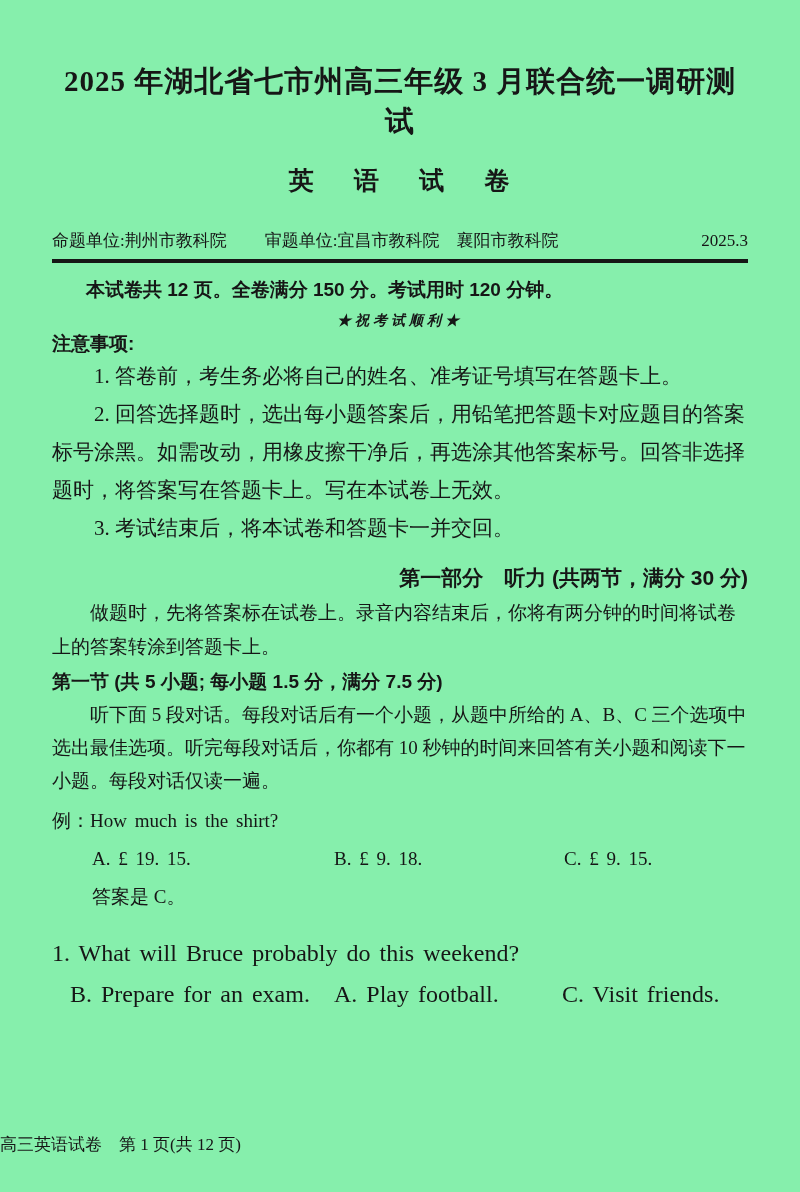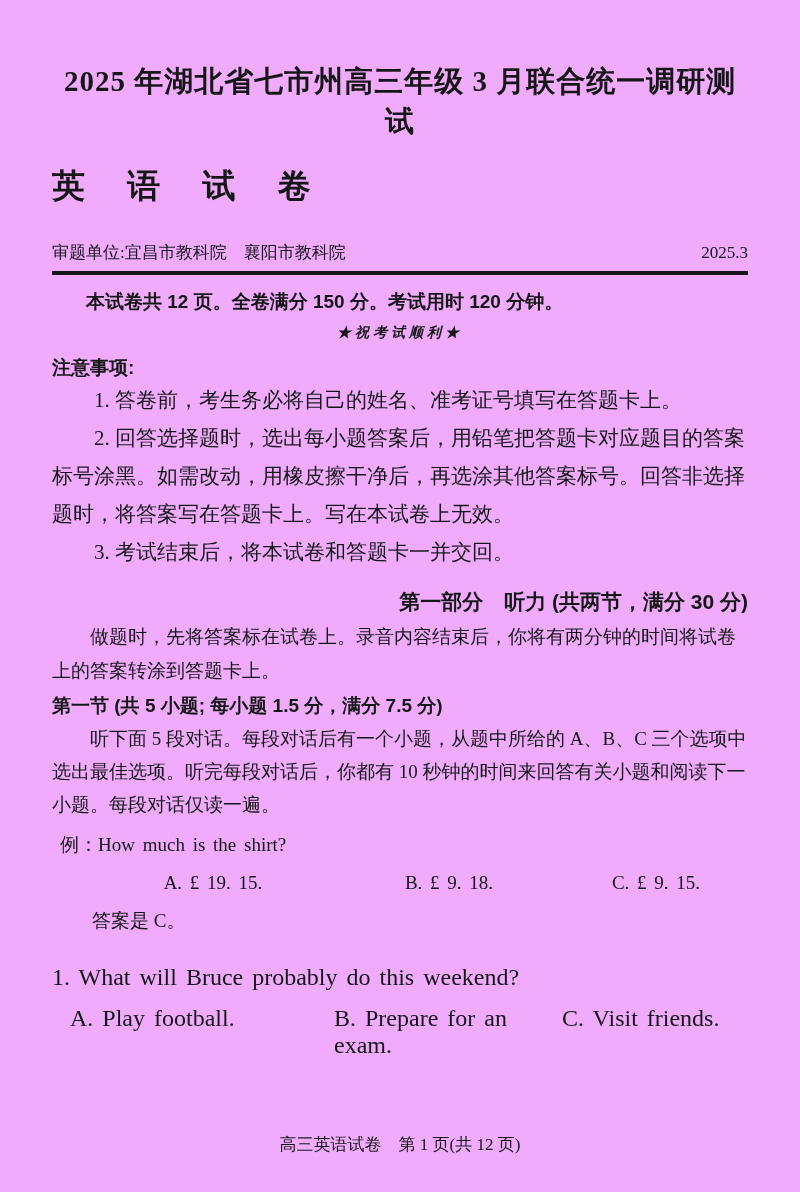--- a/index.html
+++ b/index.html
@@ -2,39 +2,39 @@
 <html><head>
 <meta charset="utf-8">
 <style>
   * { box-sizing: border-box; }
   html, body { margin: 0; padding: 0; background: #ffffff; }
   .page {
     position: relative;
     width: 800px;
     height: 1192px;
     margin: 0 auto;
-    background: #f0abfc;
+    background: #86efac;
     color: #161616;
     padding: 42px 52px 0 52px;
     overflow: hidden;
     font-family: "Liberation Serif", "DejaVu Serif", serif;
   }
   .paper-title {
     margin: 20px 0 0 0;
     font-size: 29px;
     font-weight: 700;
     text-align: center;
     letter-spacing: 1px;
     font-family: "Liberation Serif", "DejaVu Serif", serif;
   }
   .subject-title {
     margin: 22px 0 0 0;
-    font-size: 33px;
+    font-size: 25px;
     font-weight: 700;
-    text-align: left;
+    text-align: center;
     word-spacing: 30px;
     letter-spacing: 2px;
   }
   .info-row {
     display: flex;
     align-items: baseline;
     gap: 38px;
     margin-top: 32px;
     font-size: 17px;
   }
@@ -54,21 +54,21 @@
   }
   .wish {
     margin: 9px 0 0 0;
     text-align: center;
     font-size: 14px;
     font-weight: 700;
     font-style: italic;
     letter-spacing: 4px;
   }
   .notice-heading {
-    margin: 13px 0 0 0;
+    margin: 1px 0 0 0;
     font-size: 19px;
     font-weight: 700;
     font-family: "Liberation Sans", "DejaVu Sans", sans-serif;
   }
   p.cn {
     margin: 0;
     font-size: 21px;
     line-height: 38px;
     text-indent: 2em;
   }
@@ -92,44 +92,45 @@
     font-family: "Liberation Sans", "DejaVu Sans", sans-serif;
   }
   p.cn3 {
     margin: 3px 0 0 0;
     font-size: 19px;
     line-height: 33px;
     text-indent: 2em;
   }
   .en { word-spacing: 3px; }
   .example { margin-top: 11px; font-size: 19px; }
-  .ex-q { margin: 8px; }
+  .ex-q { margin: 0; }
   .opt-row { display: grid; margin-top: 14px; }
-  .opt-row.ex { padding-left: 40px; grid-template-columns: 242px 230px 1fr; text-align: center; }
+  .opt-row.ex { padding-left: 40px; grid-template-columns: 242px 230px 1fr; }
   .opt-row.q  { padding-left: 18px; grid-template-columns: 264px 228px 1fr; }
   .answer { margin: 14px 0 12px 0; padding-left: 40px; }
   .question { margin-top: 30px; font-size: 24px; }
   .q-text { margin: 0; }
   .opt-line { padding-left: 18px; margin-top: 13px; }
   .footer {
     position: absolute;
     left: 0; right: 0; bottom: 36px;
-    text-align: center;
+    text-align: left;
     font-size: 17px;
   }
 </style>
 </head>
 <body>
 
 <div class="page">
 
   <h1 class="paper-title">2025 年湖北省七市州高三年级 3 月联合统一调研测试</h1>
   <h2 class="subject-title">英 语 试 卷</h2>
 
   <div class="info-row">
+    <span>命题单位:荆州市教科院</span>
     <span>审题单位:宜昌市教科院　襄阳市教科院</span>
     <span class="date">2025.3</span>
   </div>
 
   <div class="double-rule"></div>
 
   <p class="summary">本试卷共 12 页。全卷满分 150 分。考试用时 120 分钟。</p>
   <p class="wish">★祝考试顺利★</p>
 
   <div>
@@ -151,22 +152,22 @@
       <span class="en">A. £ 19. 15.</span>
       <span class="en">B. £ 9. 18.</span>
       <span class="en">C. £ 9. 15.</span>
     </div>
     <p class="answer">答案是 C。</p>
   </div>
 
   <div class="question">
     <p class="q-text en">1. What will Bruce probably do this weekend?</p>
     <div class="opt-row q">
+      <span class="en">B. Prepare for an exam.</span>
       <span class="en">A. Play football.</span>
-      <span class="en">B. Prepare for an exam.</span>
       <span class="en">C. Visit friends.</span>
     </div>
   </div>
 
 
   <div class="footer">高三英语试卷　第 1 页(共 12 页)</div>
 
 </div>
 
 </body></html>

